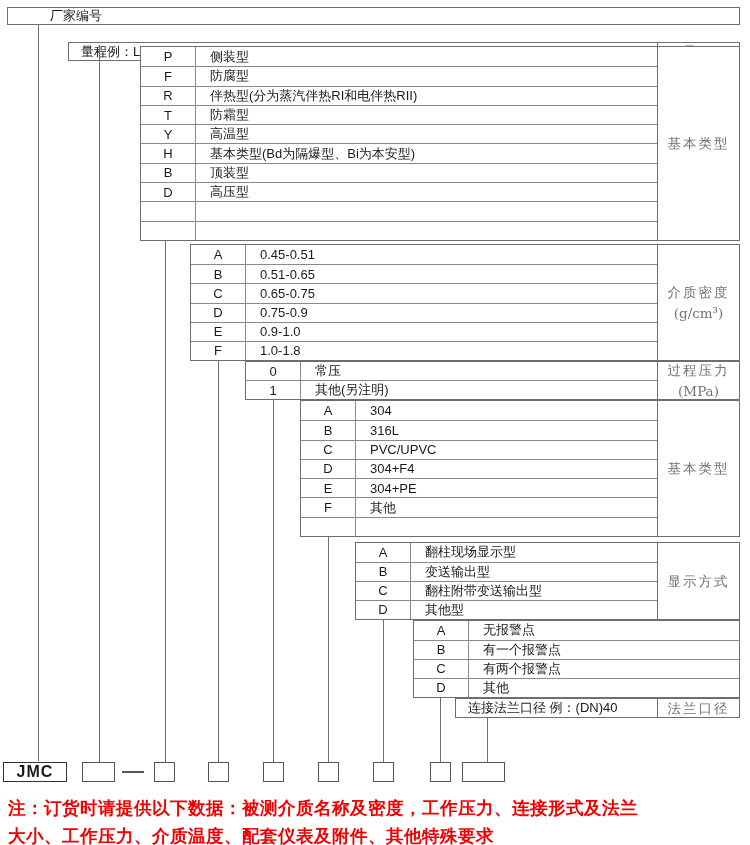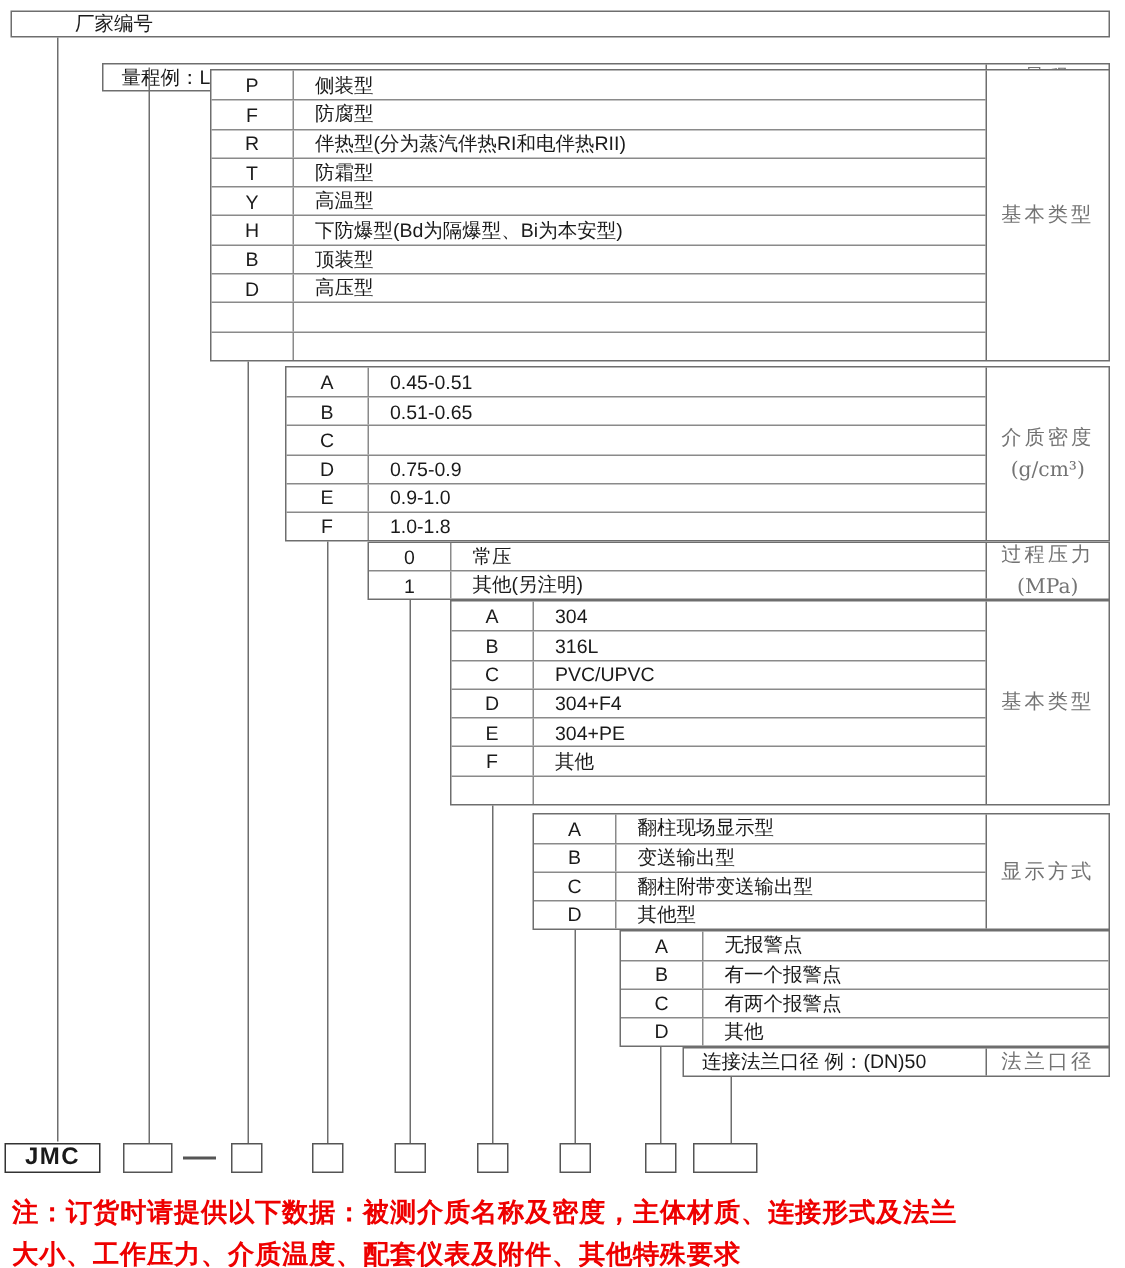--- a/index.html
+++ b/index.html
@@ -94,21 +94,21 @@
         <div class="row">
           <span class="code">T</span>
           <span class="desc">防霜型</span>
         </div>
         <div class="row">
           <span class="code">Y</span>
           <span class="desc">高温型</span>
         </div>
         <div class="row">
           <span class="code">H</span>
-          <span class="desc">下防爆型(Bd为隔爆型、Bi为本安型)</span>
+          <span class="desc">基本类型(Bd为隔爆型、Bi为本安型)</span>
         </div>
         <div class="row">
           <span class="code">B</span>
           <span class="desc">顶装型</span>
         </div>
         <div class="row">
           <span class="code">D</span>
           <span class="desc">高压型</span>
         </div>
         <div class="row">
@@ -130,20 +130,21 @@
         <div class="row">
           <span class="code">A</span>
           <span class="desc">0.45-0.51</span>
         </div>
         <div class="row">
           <span class="code">B</span>
           <span class="desc">0.51-0.65</span>
         </div>
         <div class="row">
           <span class="code">C</span>
+          <span class="desc">0.65-0.75</span>
         </div>
         <div class="row">
           <span class="code">D</span>
           <span class="desc">0.75-0.9</span>
         </div>
         <div class="row">
           <span class="code">E</span>
           <span class="desc">0.9-1.0</span>
         </div>
         <div class="row">
@@ -249,21 +250,21 @@
           <span class="desc">有两个报警点</span>
         </div>
         <div class="row">
           <span class="code">D</span>
           <span class="desc">其他</span>
         </div>
       </div>
   </div>
 
   <div class="hbox" id="row-flange">
-    <span class="t">连接法兰口径 例：(DN)50</span>
+    <span class="t">连接法兰口径 例：(DN)40</span>
     <span class="labelcell" style="align-self:stretch">法兰口径</span>
   </div>
 
   <div class="vline" id="c1"></div>
   <div class="vline" id="c2"></div>
   <div class="vline" id="c3"></div>
   <div class="vline" id="c4"></div>
   <div class="vline" id="c5"></div>
   <div class="vline" id="c6"></div>
   <div class="vline" id="c7"></div>
@@ -274,16 +275,16 @@
   <div class="cbox" id="bx2"></div>
   <div id="dash"></div>
   <div class="cbox" id="bx3"></div>
   <div class="cbox" id="bx4"></div>
   <div class="cbox" id="bx5"></div>
   <div class="cbox" id="bx6"></div>
   <div class="cbox" id="bx7"></div>
   <div class="cbox" id="bx8"></div>
   <div class="cbox" id="bx9"></div>
 
-  <div class="note" id="note1">注：订货时请提供以下数据：被测介质名称及密度，主体材质、连接形式及法兰</div>
+  <div class="note" id="note1">注：订货时请提供以下数据：被测介质名称及密度，工作压力、连接形式及法兰</div>
   <div class="note" id="note2">大小、工作压力、介质温度、配套仪表及附件、其他特殊要求</div>
 
 </div>
 
 </body></html>

